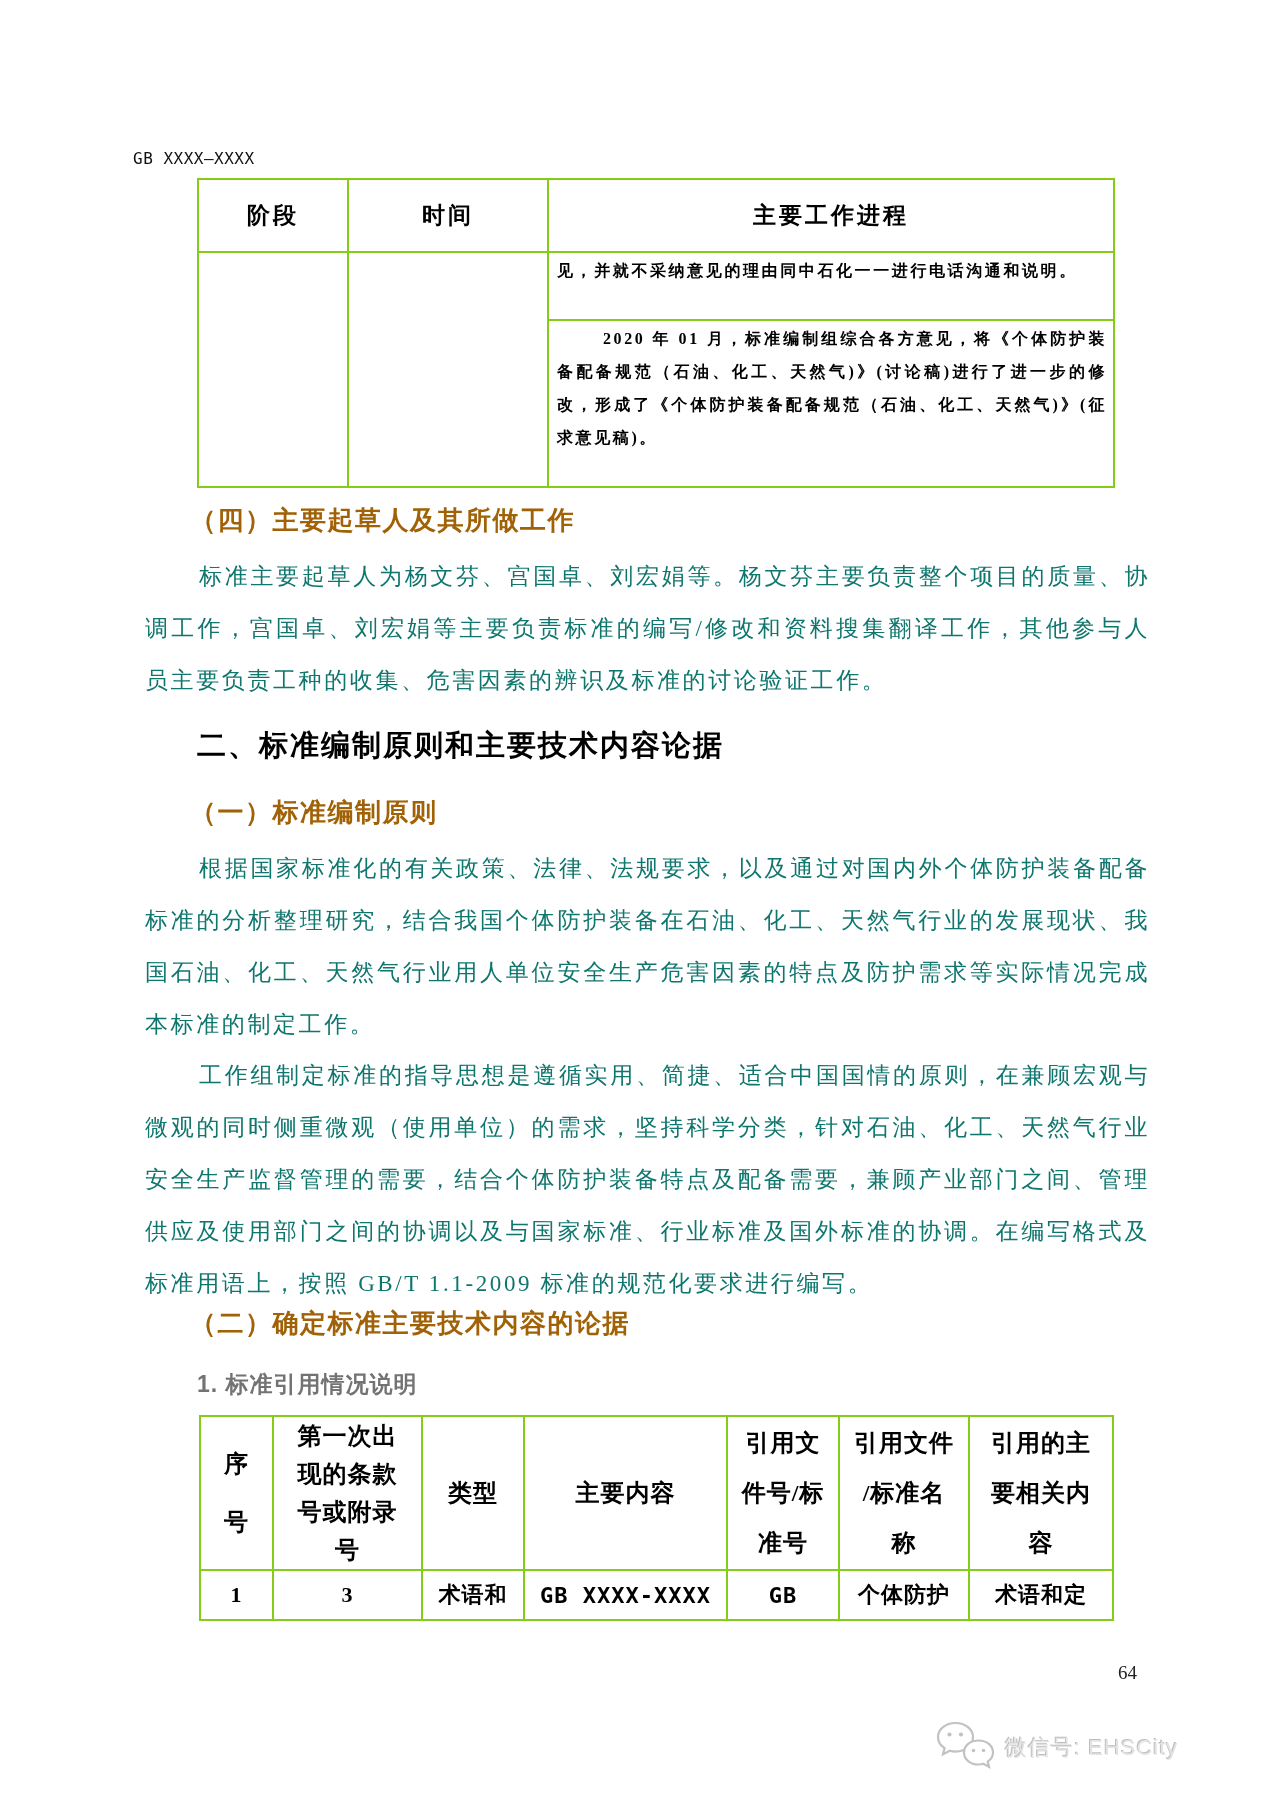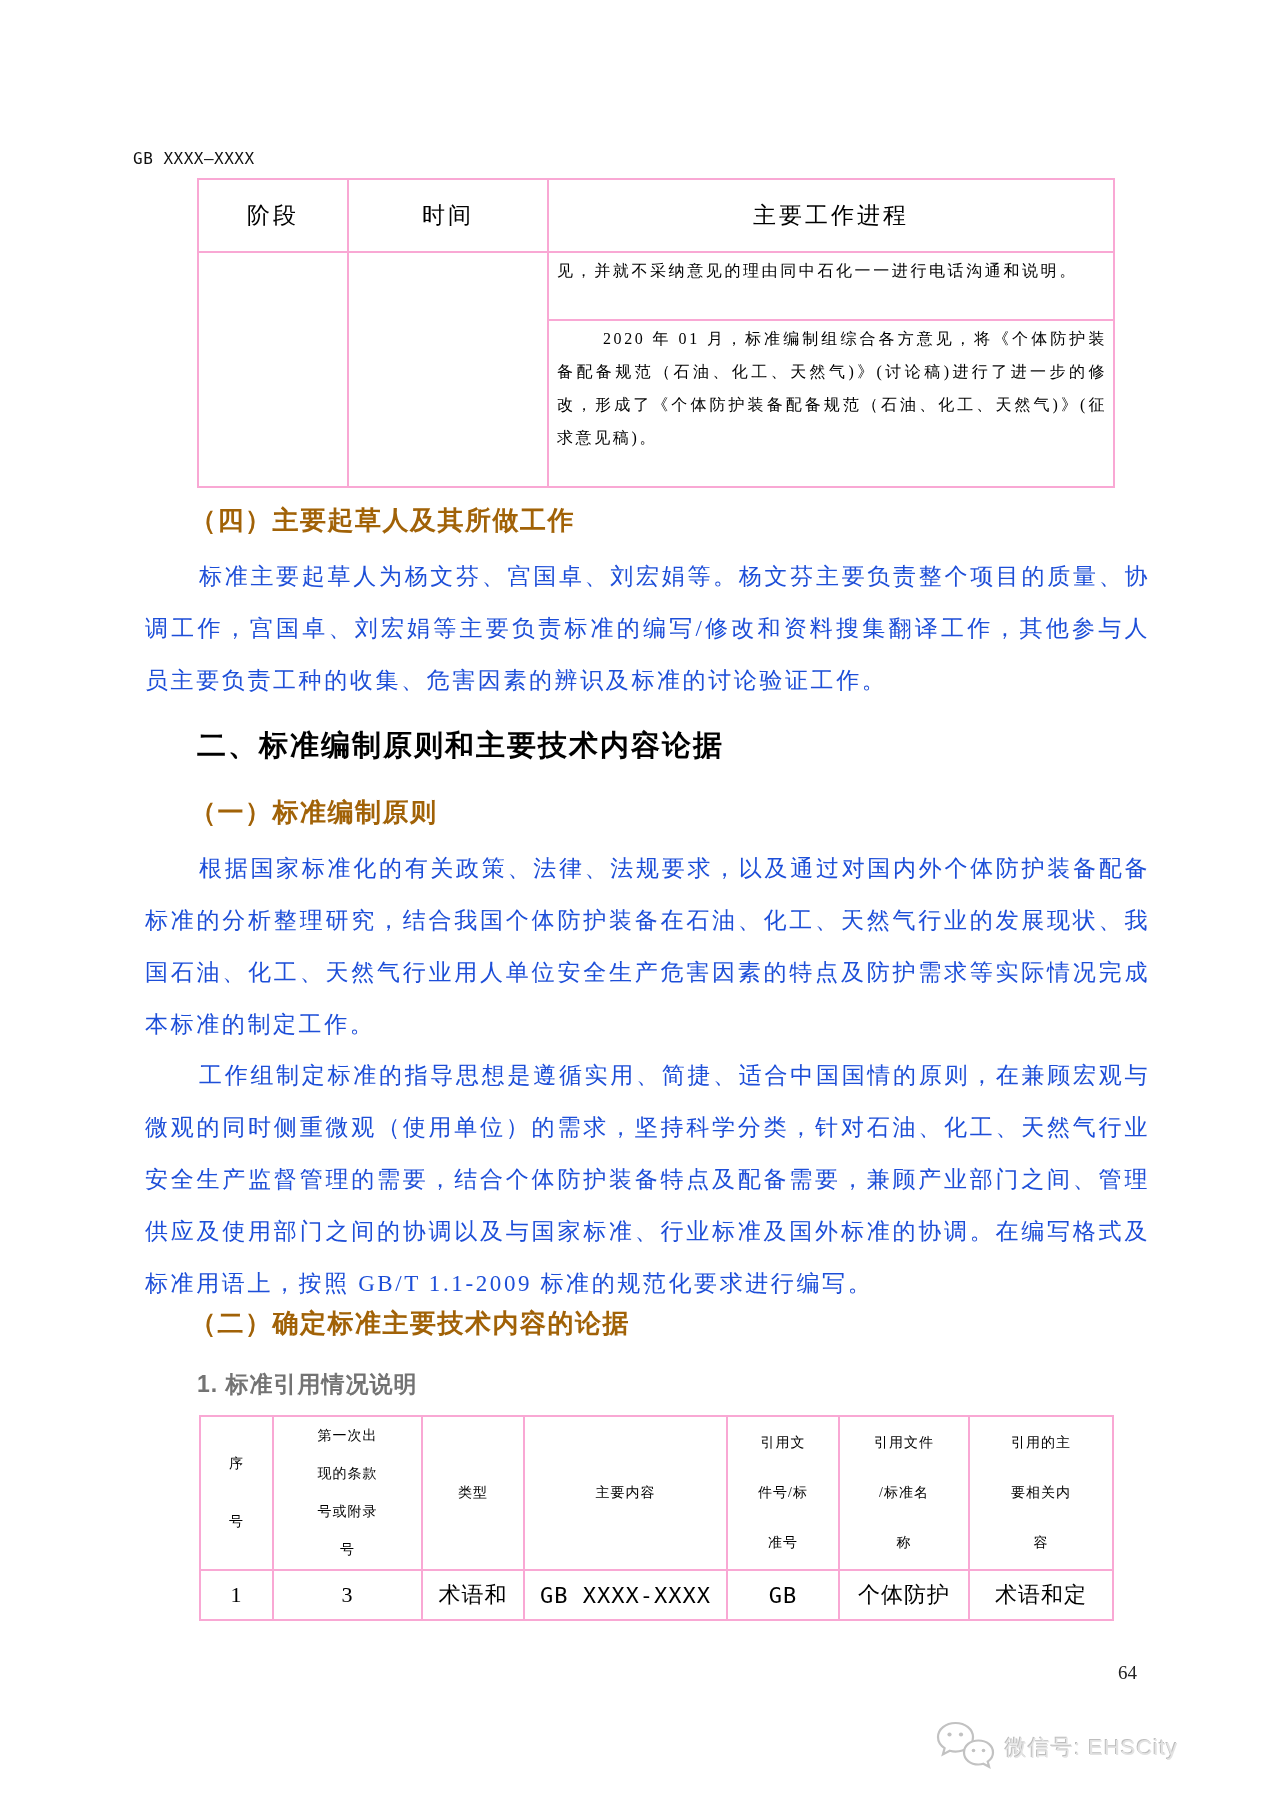--- a/index.html
+++ b/index.html
@@ -16,22 +16,22 @@
     position:absolute;left:133px;top:149px;
     font-family:"DejaVu Sans Mono",monospace;
     font-size:16px;letter-spacing:0.5px;color:#111;
   }
   
   table.doc-table{
     border-collapse:collapse;table-layout:fixed;
     position:absolute;background:#fff;
   }
   table.doc-table td,table.doc-table th{
-    border:2px solid #f9a8d4;padding:0;vertical-align:middle;
-    font-weight:normal;overflow:hidden;
+    border:2px solid #84cc16;padding:0;vertical-align:middle;
+    font-weight:bold;overflow:hidden;
   }
   .t1{left:197px;top:178px;width:916px;}
   .t1 .hdr th{height:71px;font-size:23px;letter-spacing:3px;text-align:center;}
   .t1 .cellp{
     font-size:16px;letter-spacing:2.6px;line-height:33px;
     text-align:justify;text-justify:inter-ideograph;
     padding:1px 6px 0 8px;vertical-align:top;
   }
   .t1 .sub1{height:65px;}
   .t1 .sub2{height:164px;}
@@ -49,26 +49,26 @@
   }
   .h-small{
     position:absolute;left:197px;top:1369px;
     font-family:"Liberation Sans",sans-serif;font-weight:bold;
     font-size:23px;letter-spacing:1px;color:#737373;
   }
   .para{
     position:absolute;left:145px;width:1005px;
     font-size:23px;letter-spacing:2.6px;line-height:52px;
     text-align:justify;text-justify:inter-ideograph;
-    text-indent:54px;color:#1d4ed8;
+    text-indent:54px;color:#0f766e;
   }
   
   .t2{left:199px;top:1415px;width:913px;}
   .t2 th{
-    font-size:14px;letter-spacing:1px;text-align:center;
+    font-size:24px;letter-spacing:1px;text-align:center;
     white-space:pre-line;font-weight:normal;
   }
   .t2 .hdr th{height:148px;}
   .t2 .lh60{line-height:58px;}
   .t2 .lh38{line-height:38px;}
   .t2 .lh50{line-height:50px;}
   .t2 .data td{
     height:48px;font-size:22px;letter-spacing:1px;text-align:center;
   }
   .t2 .latin{font-family:"DejaVu Sans Mono",monospace;font-size:19px;letter-spacing:0;margin-top:44px;}

